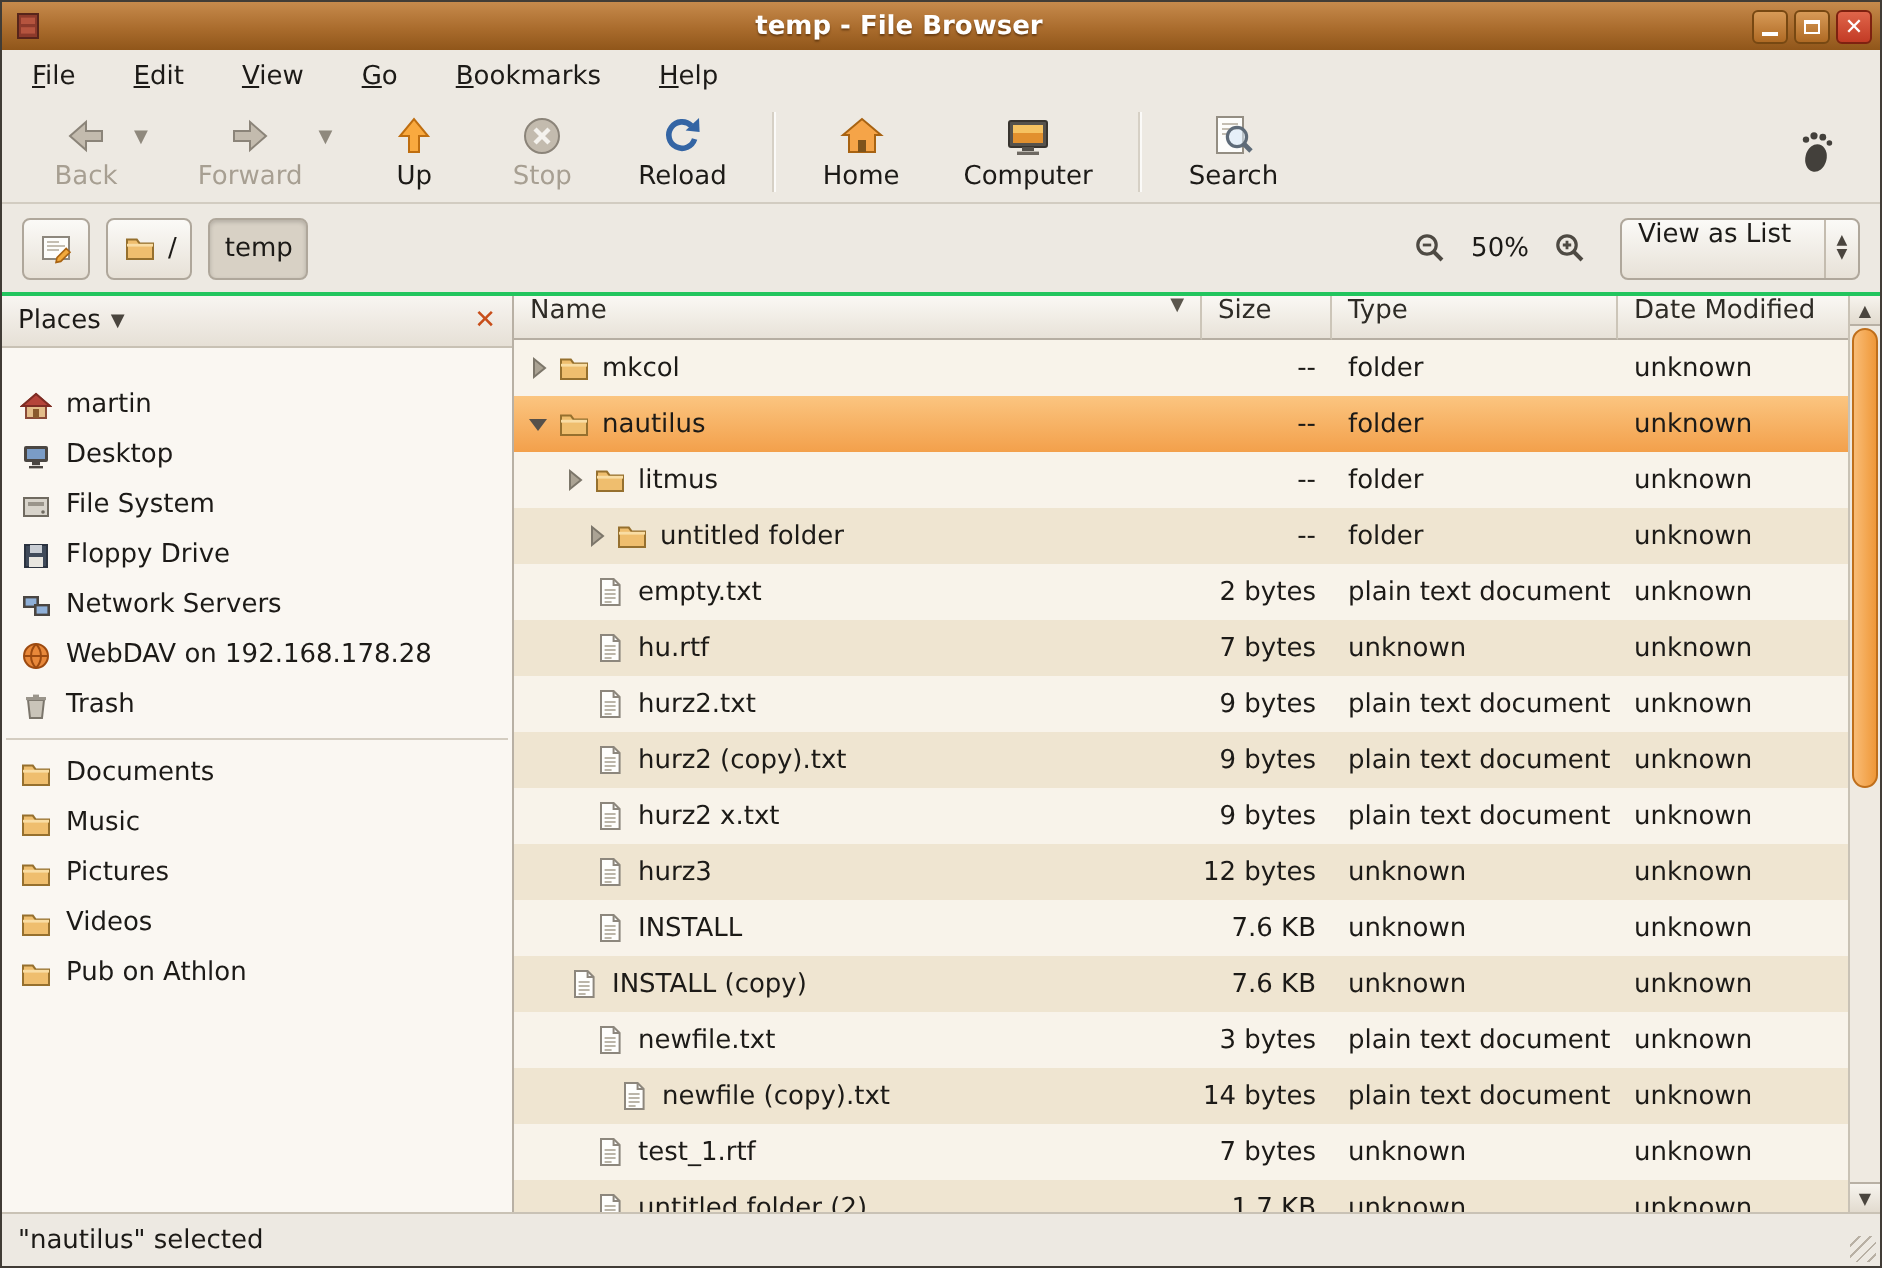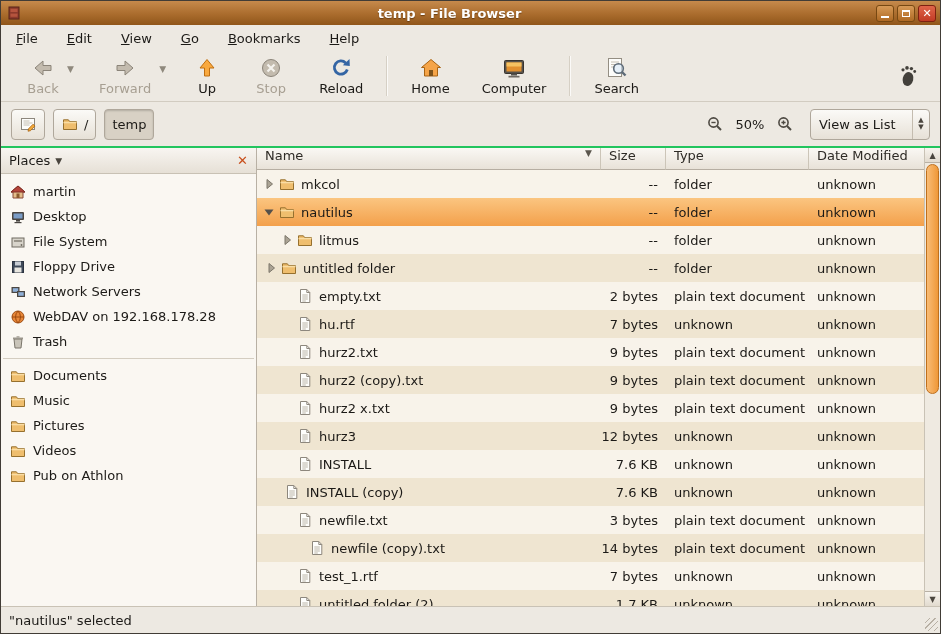--- a/index.html
+++ b/index.html
@@ -38,31 +38,31 @@
   .tlogo{margin-right:10px;display:flex;align-items:center;}
   
   .locationbar{height:44px;flex:0 0 44px;display:flex;align-items:center;gap:8px;padding:0 10px;background:#EDE9E2;}
   .lbtn{height:31px;border:1px solid #AFA79B;border-radius:4px;background:linear-gradient(#FBFAF7,#E7E1D7);
     display:flex;align-items:center;gap:5px;padding:0 7px;}
   .lbtn.pressed{background:#D8D1C5;box-shadow:inset 0 1px 2px rgba(0,0,0,.18);}
   .zoomgroup{margin-left:auto;display:flex;align-items:center;gap:10px;}
   .zicon{width:18px;height:18px;display:flex;align-items:center;justify-content:center;}
   .zoomlevel{min-width:32px;text-align:center;}
   .combo{width:120px;height:31px;border:1px solid #AFA79B;border-radius:4px;background:linear-gradient(#FBFAF7,#E7E1D7);
-    display:flex;align-items:center;margin-left:6px;}
+    display:flex;margin-left:6px;}
   .combo .ctext{flex:1;padding-left:8px;}
   .combo .spin{width:17px;height:100%;border-left:1px solid #C4BCAF;display:flex;flex-direction:column;align-items:center;justify-content:center;font-size:7px;line-height:7px;color:#4A453E;}
   
   .main{flex:1;display:flex;border-top:2px solid #22c55e;overflow:hidden;background:#FCFAF6;}
   .sidebar{width:256px;flex:0 0 256px;border-right:1px solid #B8B0A4;background:#FAF7F2;display:flex;flex-direction:column;}
   .sb-header{height:26px;flex:0 0 26px;background:linear-gradient(#F8F5F1,#E6E0D6);border-bottom:1px solid #C8C1B4;
     display:flex;align-items:center;padding:0 8px;gap:5px;}
   .sb-caret{font-size:9px;color:#4A453E;}
   .sb-close{margin-left:auto;color:#C84E1A;font-weight:bold;font-size:13px;line-height:1;}
-  .sb-list{padding-top:5px;}
+  .sb-list{padding-top:16px;}
   .sb-item{height:25px;display:flex;align-items:center;gap:7px;padding:0 9px;}
   .sb-sep{height:1px;background:#D4CDC1;margin:4px 2px 4px 2px;}
   .sicon{width:16px;height:16px;display:flex;align-items:center;justify-content:center;}
   
   .filearea{flex:1;position:relative;overflow:hidden;background:#FCFAF6;}
   .headers{position:absolute;top:0;left:0;right:16px;height:22px;display:flex;}
   .hcell{background:linear-gradient(#FAF8F4,#E8E2D8);border-right:1px solid #CCC5B8;border-bottom:1px solid #B6AEA2;
     display:flex;align-items:flex-start;padding:0 8px;color:#2E2B26;}
   .hcell.c0{width:344px;justify-content:space-between;}
   .hcell.c1{width:65px;}
@@ -485,21 +485,21 @@
                   <path d="M1.5 6.6 h13" stroke="#F9DDA4" stroke-width="1.4"></path>
                 </svg>
               </span>
               <span class="fname">litmus</span>
             </span>
             <span class="cell-size">--</span>
             <span class="cell-type">folder</span>
             <span class="cell-mod">unknown</span>
           </div>
           <div class="row odd">
-            <span class="cell-name" style="padding-left:6px">
+            <span class="cell-name" style="padding-left:33px">
               <span class="expander">
                 <svg width="16" height="16" viewBox="0 0 16 16">
                   <path d="M6 3.5 L11.5 8 L6 12.5 Z" fill="#ABA394" stroke="#7C766A"></path>
                 </svg>
               </span>
               <span class="ficon">
                 <svg width="16" height="16" viewBox="0 0 16 16">
                   <path d="M1.5 13.5 V3.8 h4.9 l1.4 1.9 h6.7 v7.8 Z" fill="#EFBE6E" stroke="#96702E"></path>
                   <path d="M1.5 6.6 h13" stroke="#F9DDA4" stroke-width="1.4"></path>
                 </svg>

